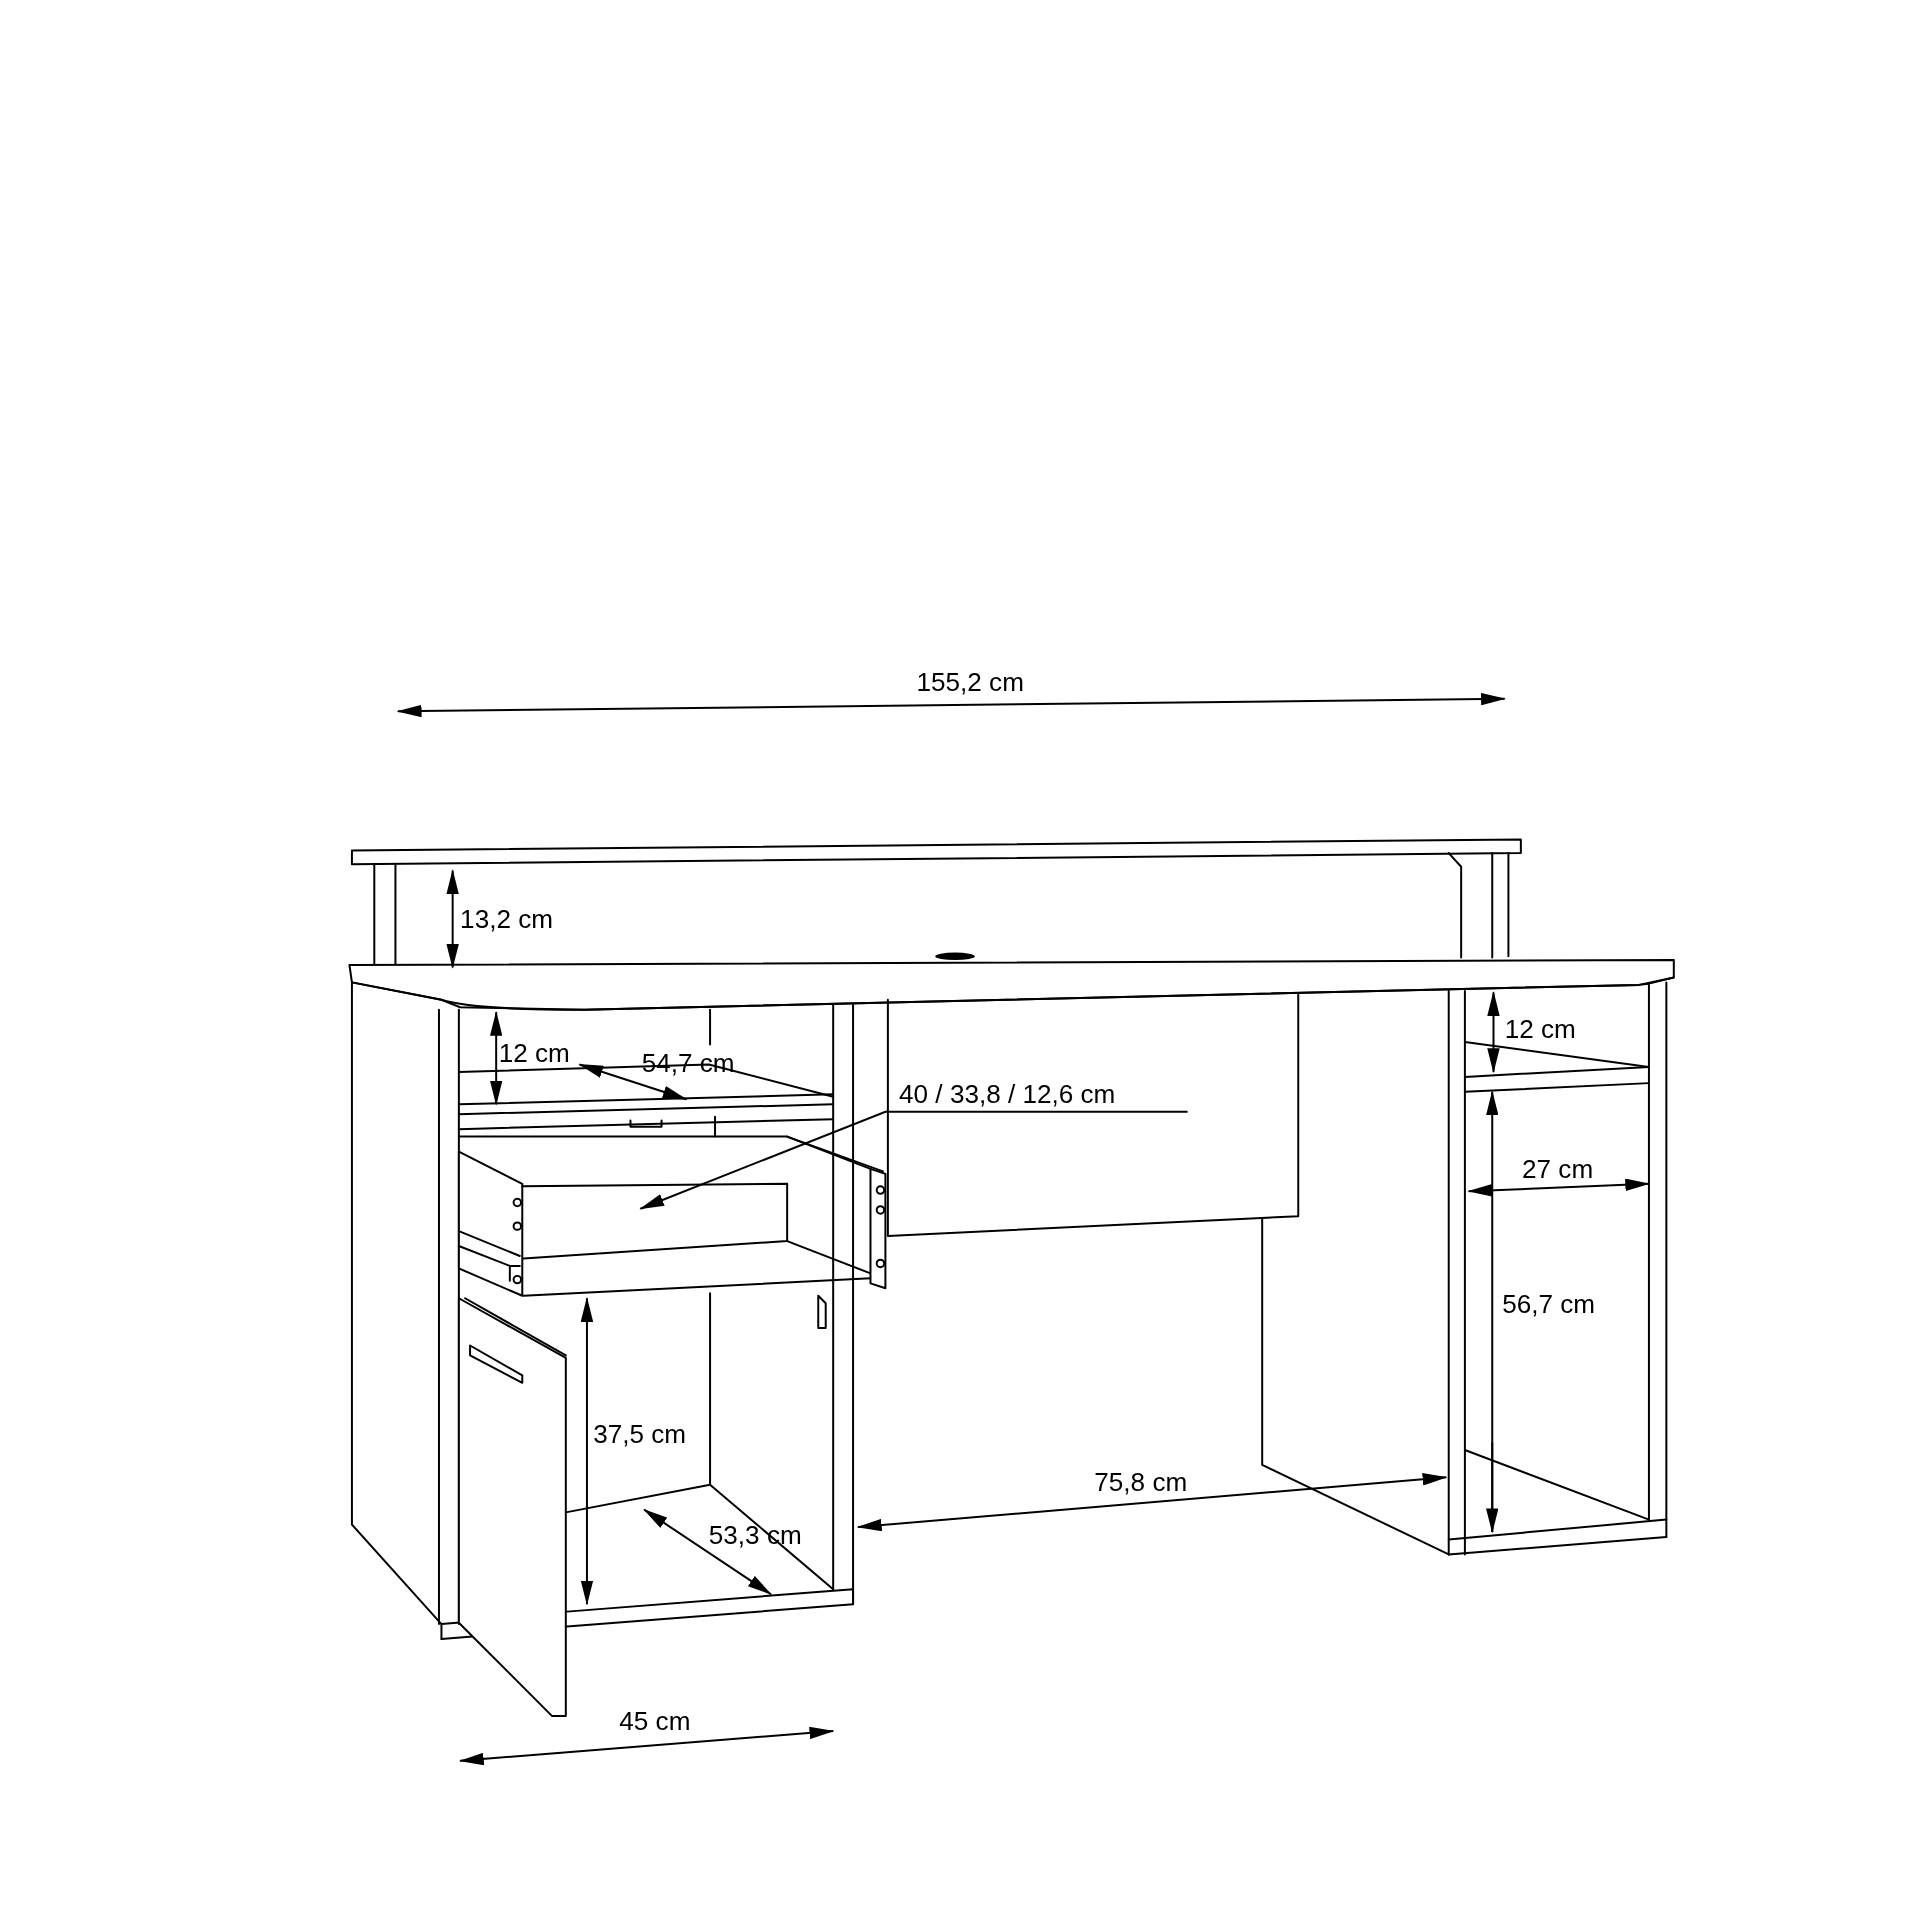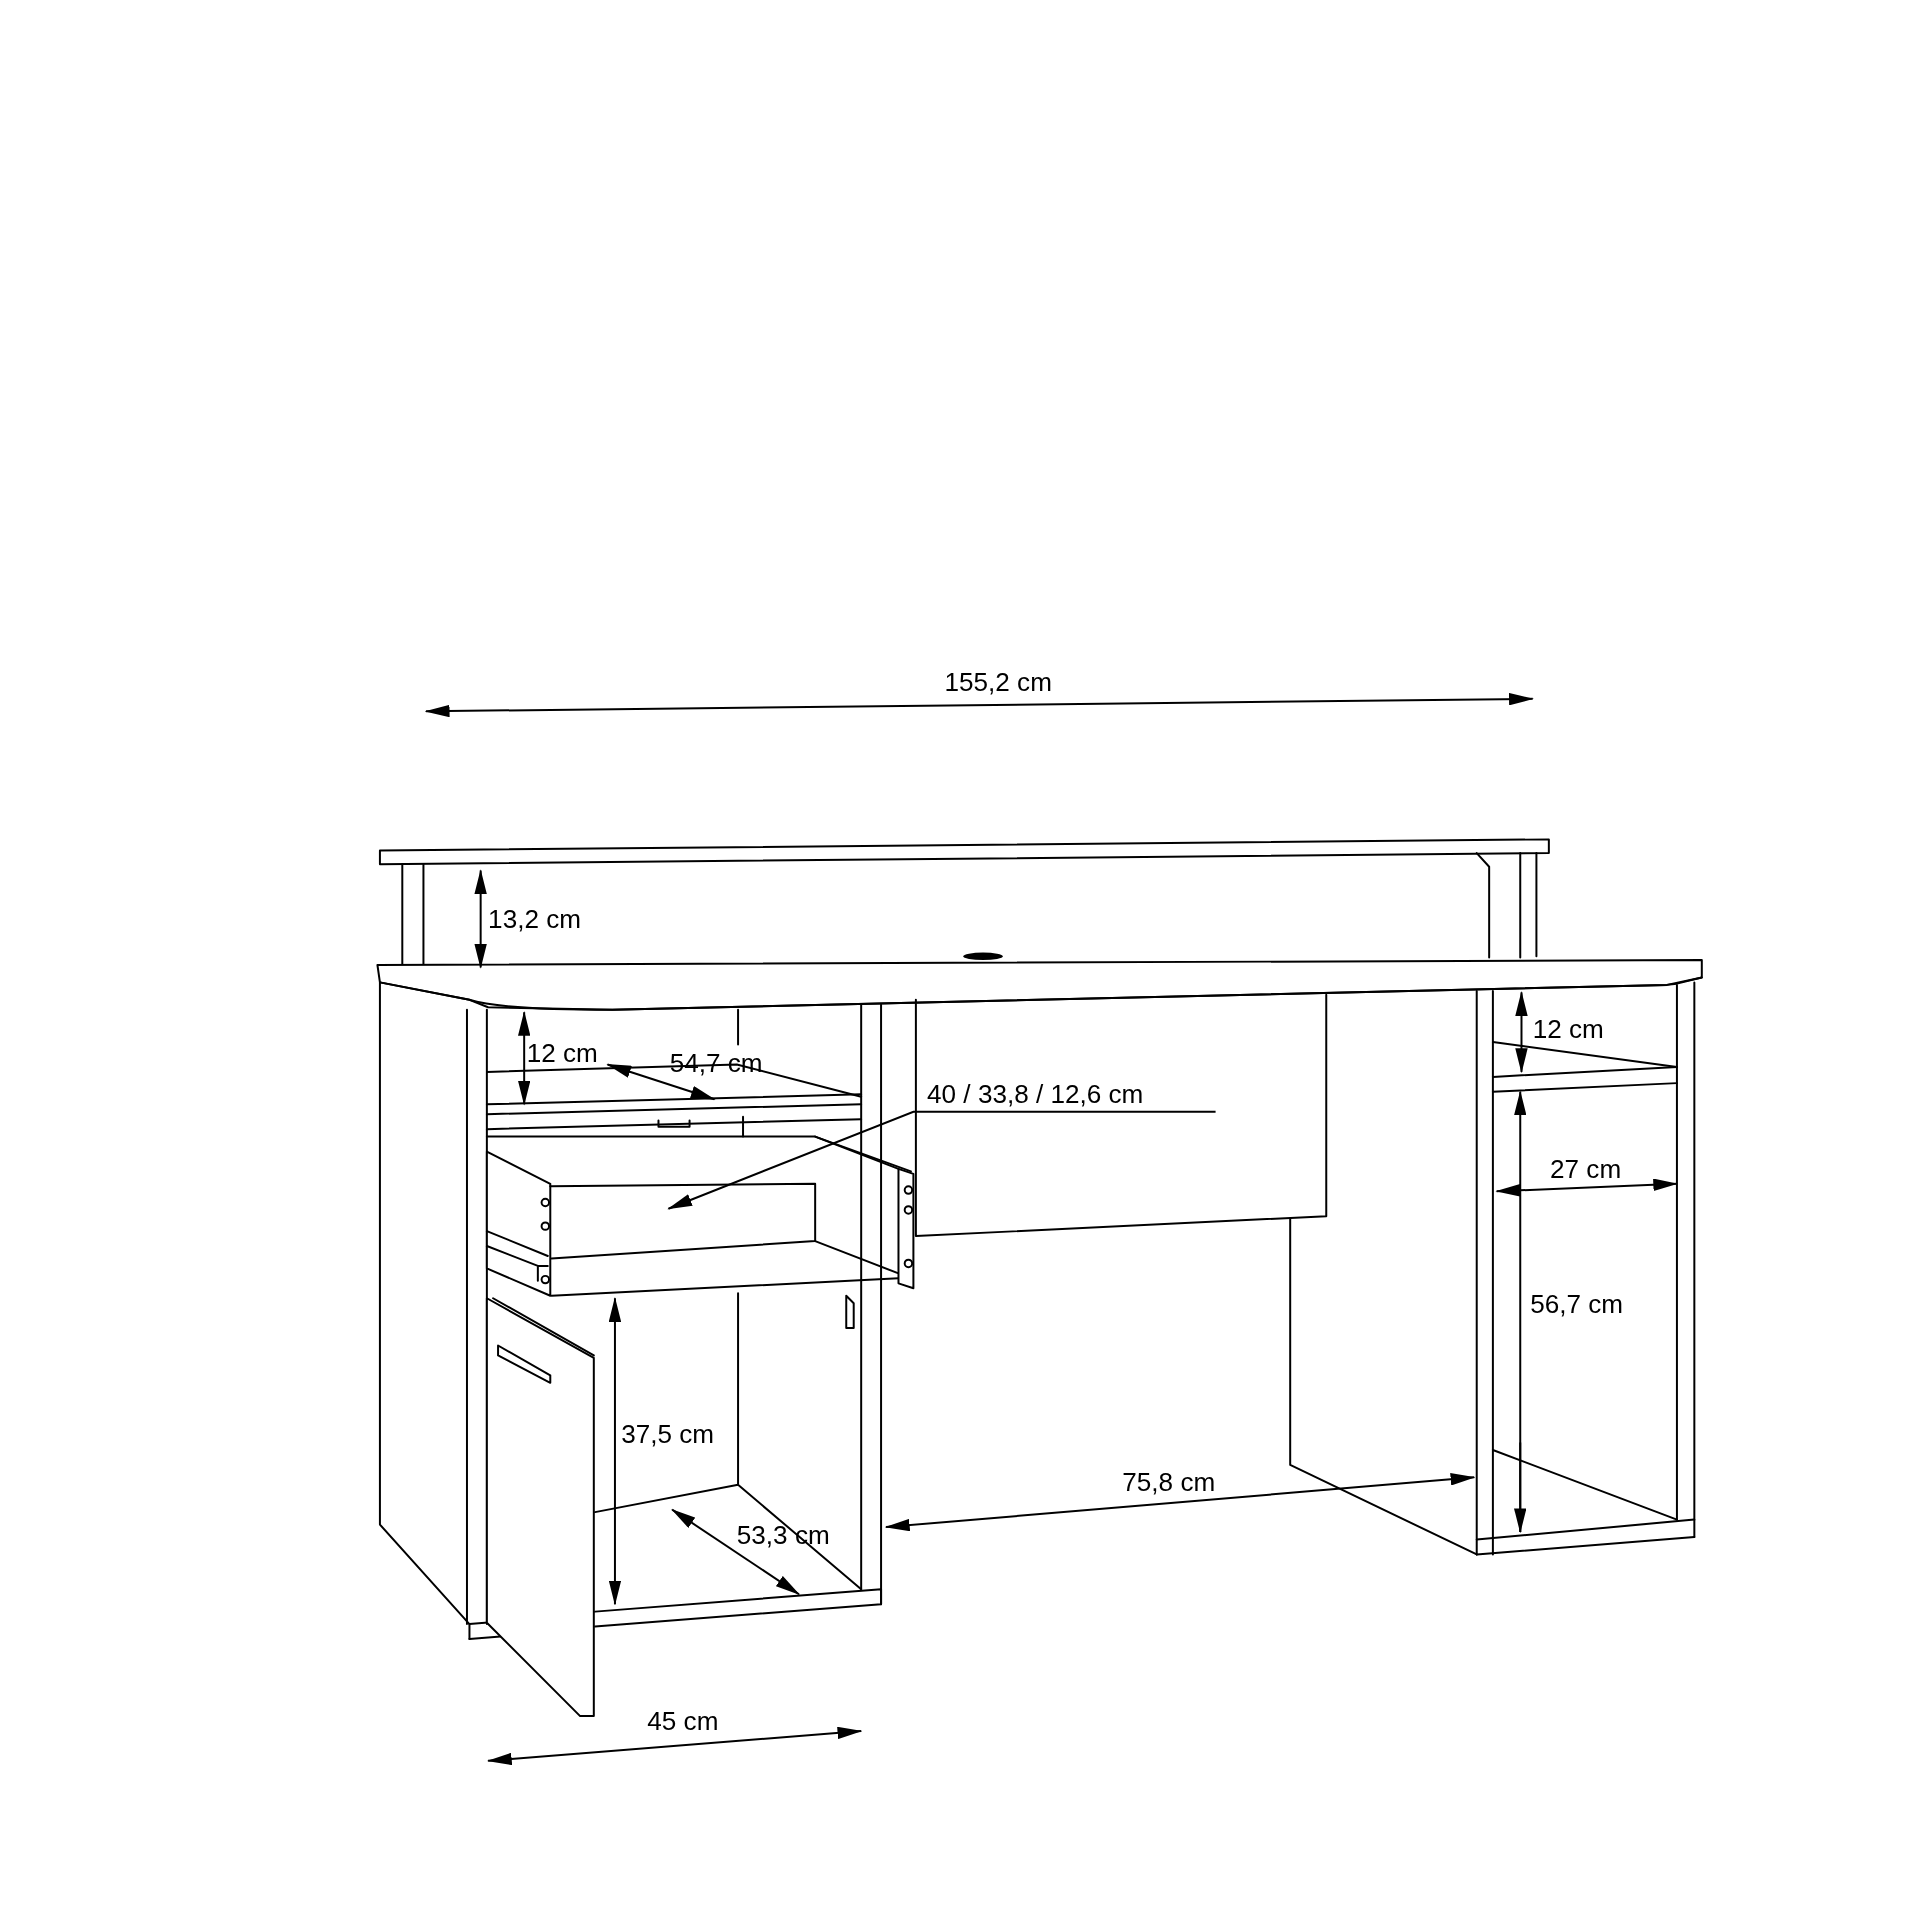--- a/index.html
+++ b/index.html
@@ -1,17 +1,17 @@
 <!DOCTYPE html>
 <html style="font-size:13px"><head>
   <meta charset="utf-8">
   <style>
     html, body { margin: 0; padding: 0; background: #ffffff; }
     body { width: 1925px; height: 1925px; overflow: hidden; }
-    #canvas { position: absolute; left: 0; top: 0; width: 1587px; height: 1925px; padding-left: 28px; }
+    #canvas { position: absolute; left: 0; top: 0; width: 1587px; height: 1925px; }
     svg { width: 1925px; height: 1925px; display: block; }
     .ln { stroke: #000; stroke-width: 1.6; fill: none; stroke-linejoin: round; stroke-linecap: round; }
     .lnw { stroke: #000; stroke-width: 1.6; fill: #fff; stroke-linejoin: round; }
     .dim { stroke: #000; stroke-width: 1.6; fill: none; }
     .lbl { font-family: "Liberation Sans", sans-serif; font-size: 21px; fill: #000; }
     .head { fill: #000; stroke: none; }
   </style>
 </head>
 <body>
 

